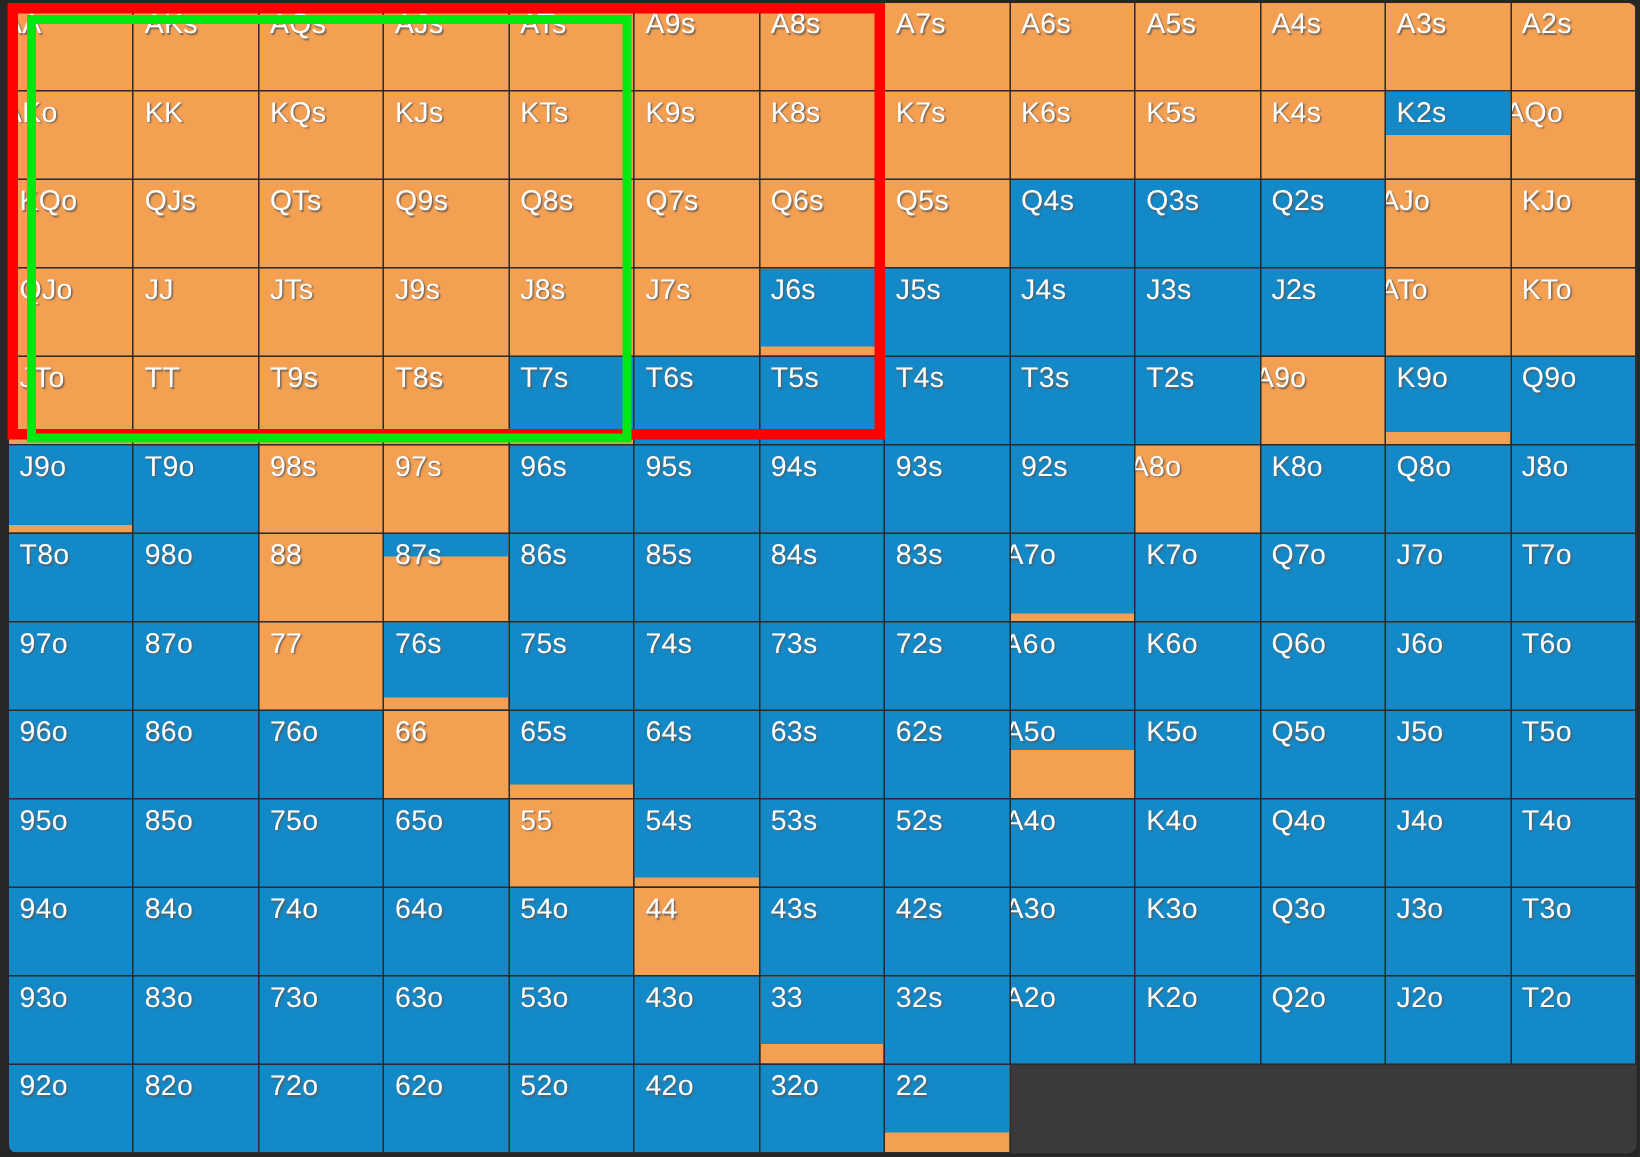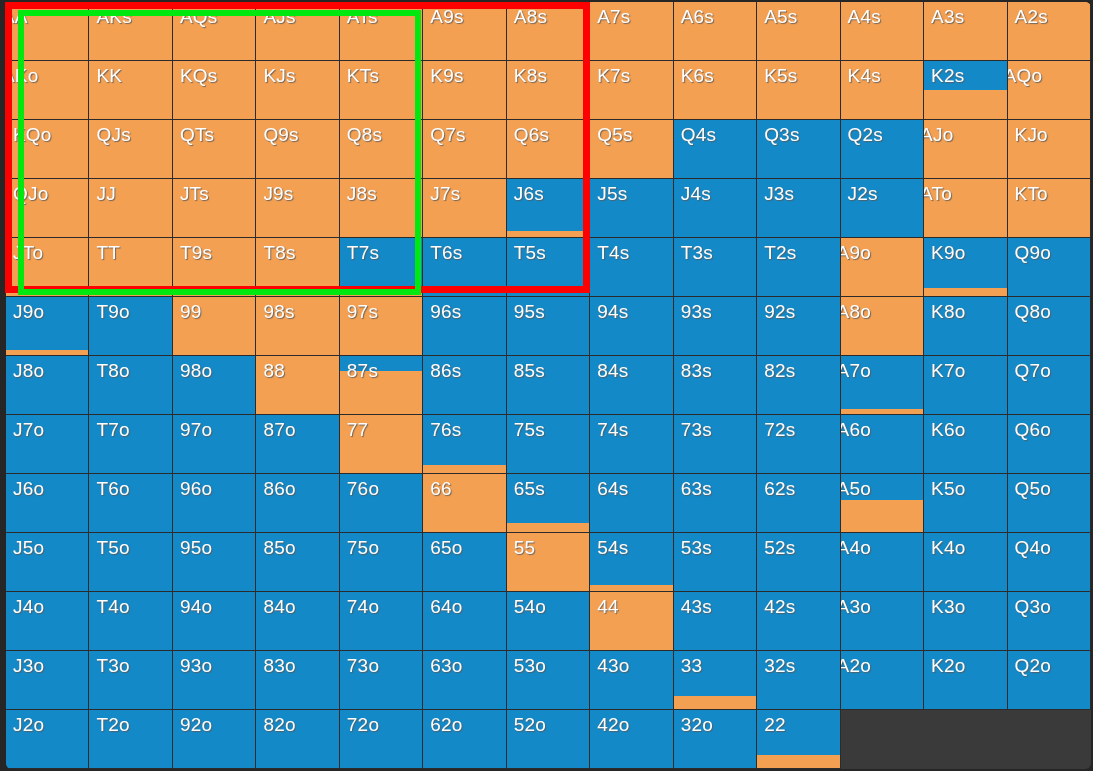--- a/index.html
+++ b/index.html
@@ -419,25 +419,20 @@
         <span class="cell-label">J9o</span>
       </div>
       <div class="hand-cell">
         <div class="cell-base" style="background: rgb(19, 137, 200);"></div>
         <div class="cell-top" style="background: rgb(19, 137, 200); height: 100%;"></div>
         <span class="cell-label">T9o</span>
       </div>
       <div class="hand-cell">
         <div class="cell-base" style="background: rgb(244, 160, 82);"></div>
         <div class="cell-top" style="background: rgb(244, 160, 82); height: 100%;"></div>
-        <span class="cell-label">99</span>
-      </div>
-      <div class="hand-cell">
-        <div class="cell-base" style="background: rgb(244, 160, 82);"></div>
-        <div class="cell-top" style="background: rgb(244, 160, 82); height: 100%;"></div>
         <span class="cell-label">98s</span>
       </div>
       <div class="hand-cell">
         <div class="cell-base" style="background: rgb(244, 160, 82);"></div>
         <div class="cell-top" style="background: rgb(244, 160, 82); height: 100%;"></div>
         <span class="cell-label">97s</span>
       </div>
       <div class="hand-cell">
         <div class="cell-base" style="background: rgb(19, 137, 200);"></div>
         <div class="cell-top" style="background: rgb(19, 137, 200); height: 100%;"></div>
@@ -517,25 +512,20 @@
         <div class="cell-base" style="background: rgb(19, 137, 200);"></div>
         <div class="cell-top" style="background: rgb(19, 137, 200); height: 100%;"></div>
         <span class="cell-label">84s</span>
       </div>
       <div class="hand-cell">
         <div class="cell-base" style="background: rgb(19, 137, 200);"></div>
         <div class="cell-top" style="background: rgb(19, 137, 200); height: 100%;"></div>
         <span class="cell-label">83s</span>
       </div>
       <div class="hand-cell">
-        <div class="cell-base" style="background: rgb(19, 137, 200);"></div>
-        <div class="cell-top" style="background: rgb(19, 137, 200); height: 100%;"></div>
-        <span class="cell-label">82s</span>
-      </div>
-      <div class="hand-cell">
         <div class="cell-base" style="background: rgb(244, 160, 82);"></div>
         <div class="cell-top" style="background: rgb(19, 137, 200); height: 92%;"></div>
         <span class="cell-label" style="left: -4px;">A7o</span>
       </div>
       <div class="hand-cell">
         <div class="cell-base" style="background: rgb(19, 137, 200);"></div>
         <div class="cell-top" style="background: rgb(19, 137, 200); height: 100%;"></div>
         <span class="cell-label">K7o</span>
       </div>
       <div class="hand-cell">
@@ -589,21 +579,21 @@
         <span class="cell-label">73s</span>
       </div>
       <div class="hand-cell">
         <div class="cell-base" style="background: rgb(19, 137, 200);"></div>
         <div class="cell-top" style="background: rgb(19, 137, 200); height: 100%;"></div>
         <span class="cell-label">72s</span>
       </div>
       <div class="hand-cell">
         <div class="cell-base" style="background: rgb(19, 137, 200);"></div>
         <div class="cell-top" style="background: rgb(19, 137, 200); height: 100%;"></div>
-        <span class="cell-label" style="left: -4px;">A6o</span>
+        <span class="cell-label" style="left: -4px; font-family: Liberation Mono, monospace;">A6o</span>
       </div>
       <div class="hand-cell">
         <div class="cell-base" style="background: rgb(19, 137, 200);"></div>
         <div class="cell-top" style="background: rgb(19, 137, 200); height: 100%;"></div>
         <span class="cell-label">K6o</span>
       </div>
       <div class="hand-cell">
         <div class="cell-base" style="background: rgb(19, 137, 200);"></div>
         <div class="cell-top" style="background: rgb(19, 137, 200); height: 100%;"></div>
         <span class="cell-label">Q6o</span>

